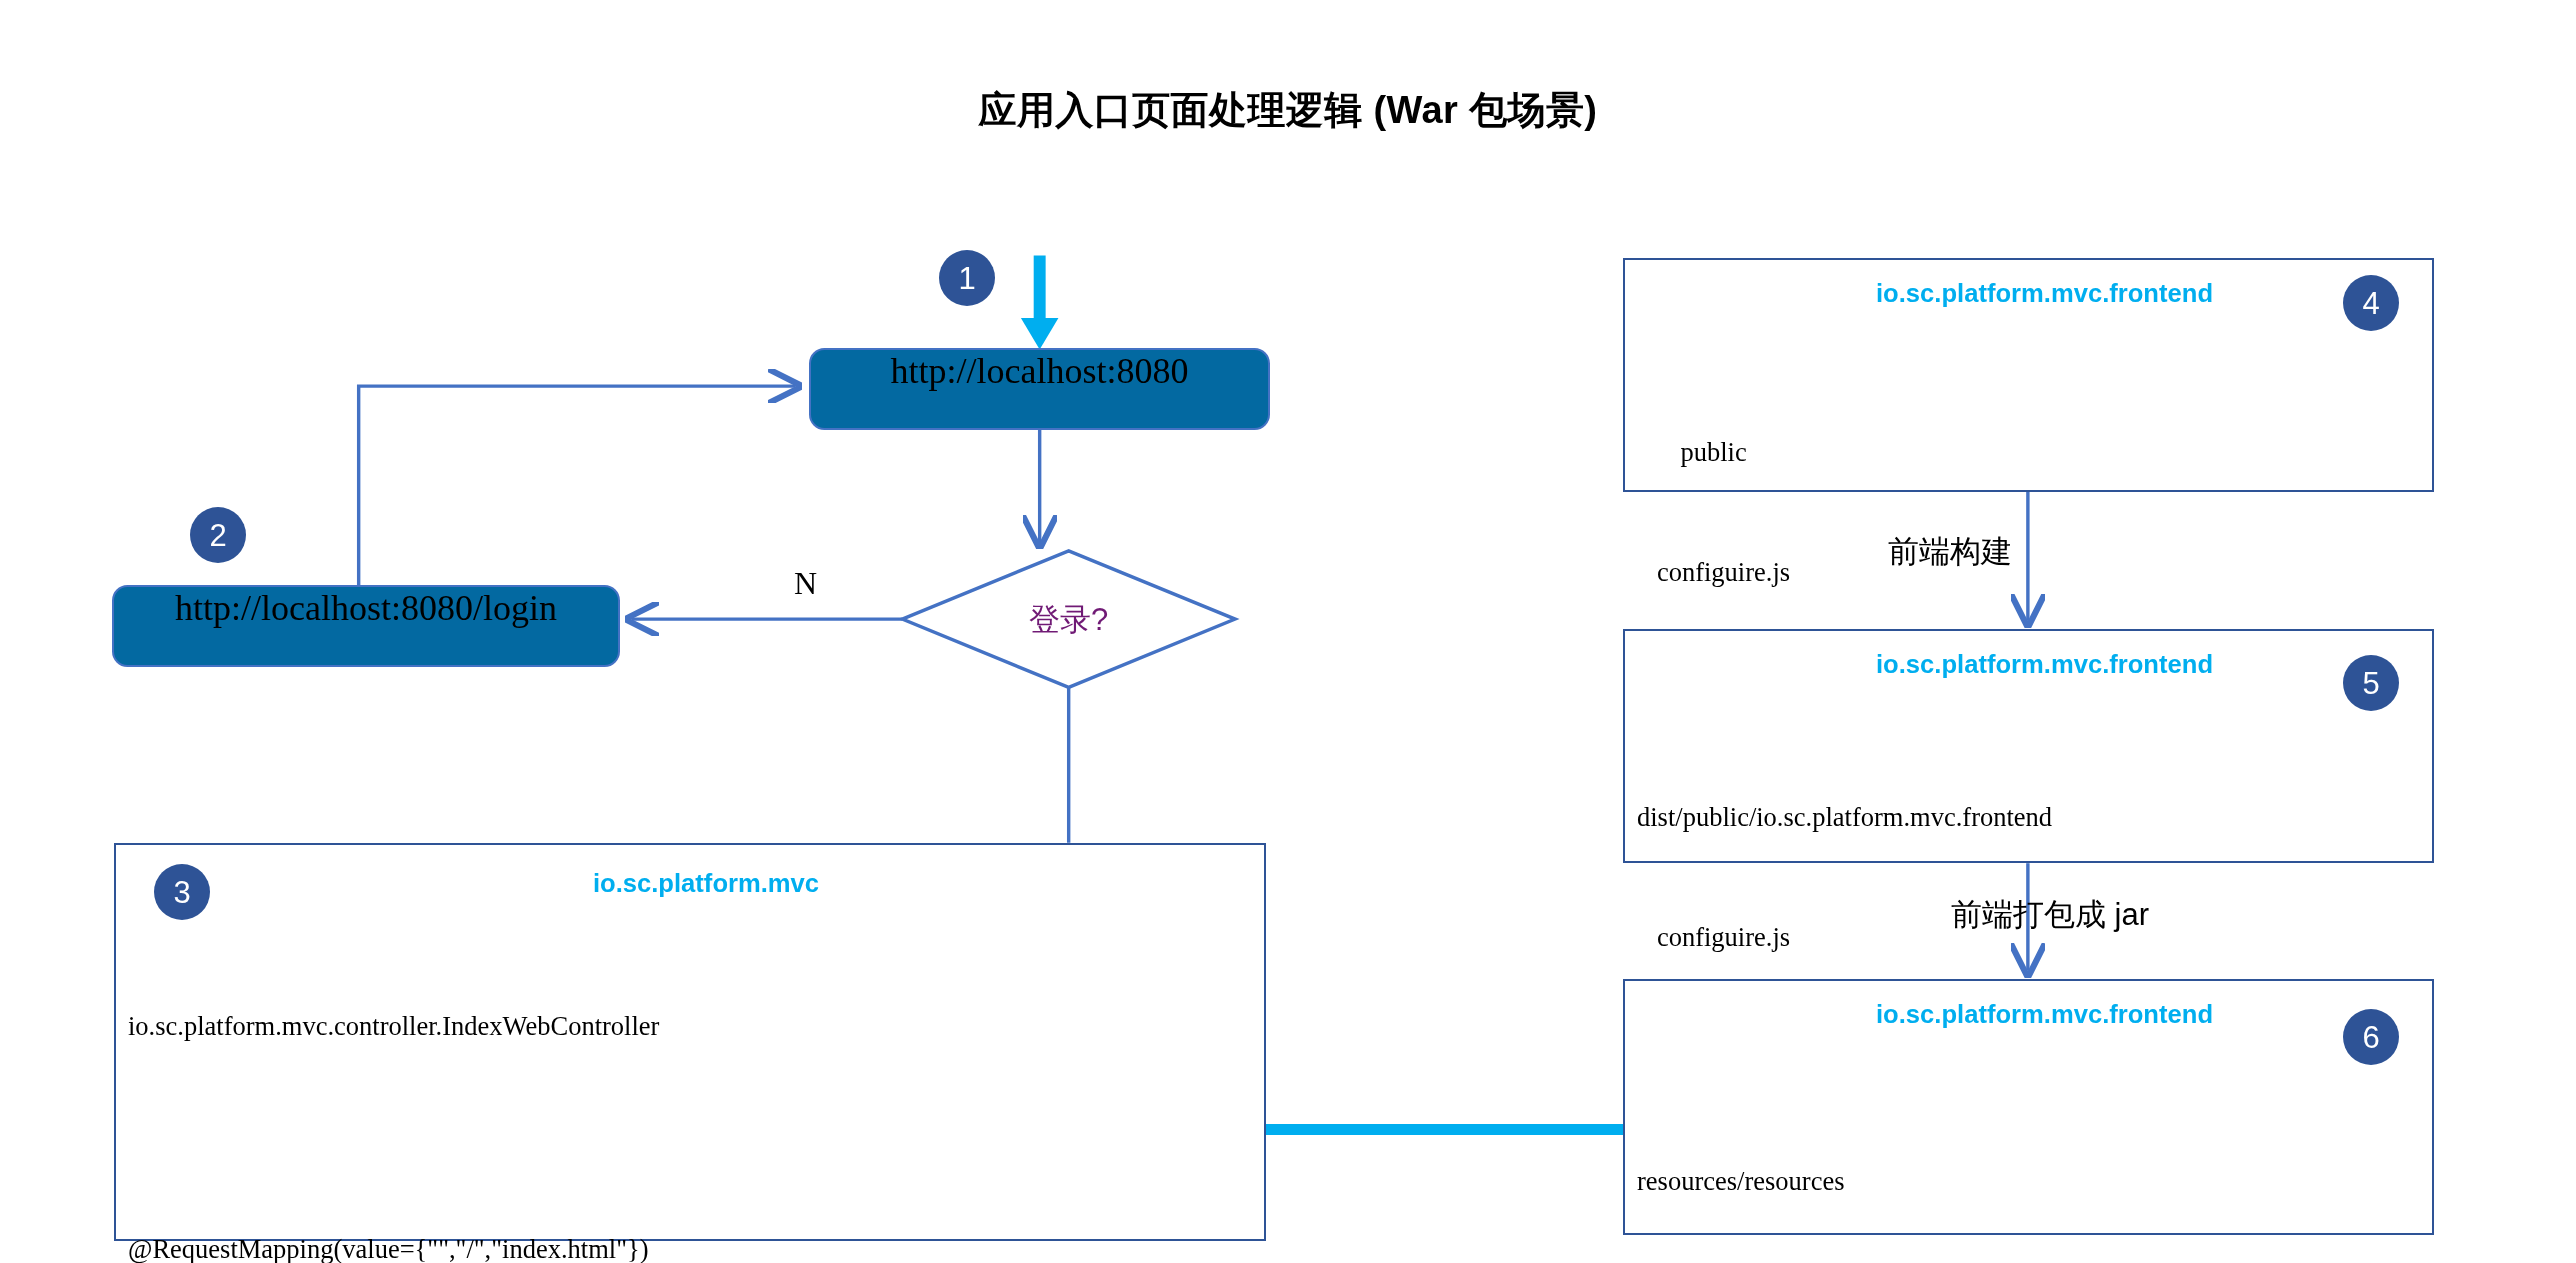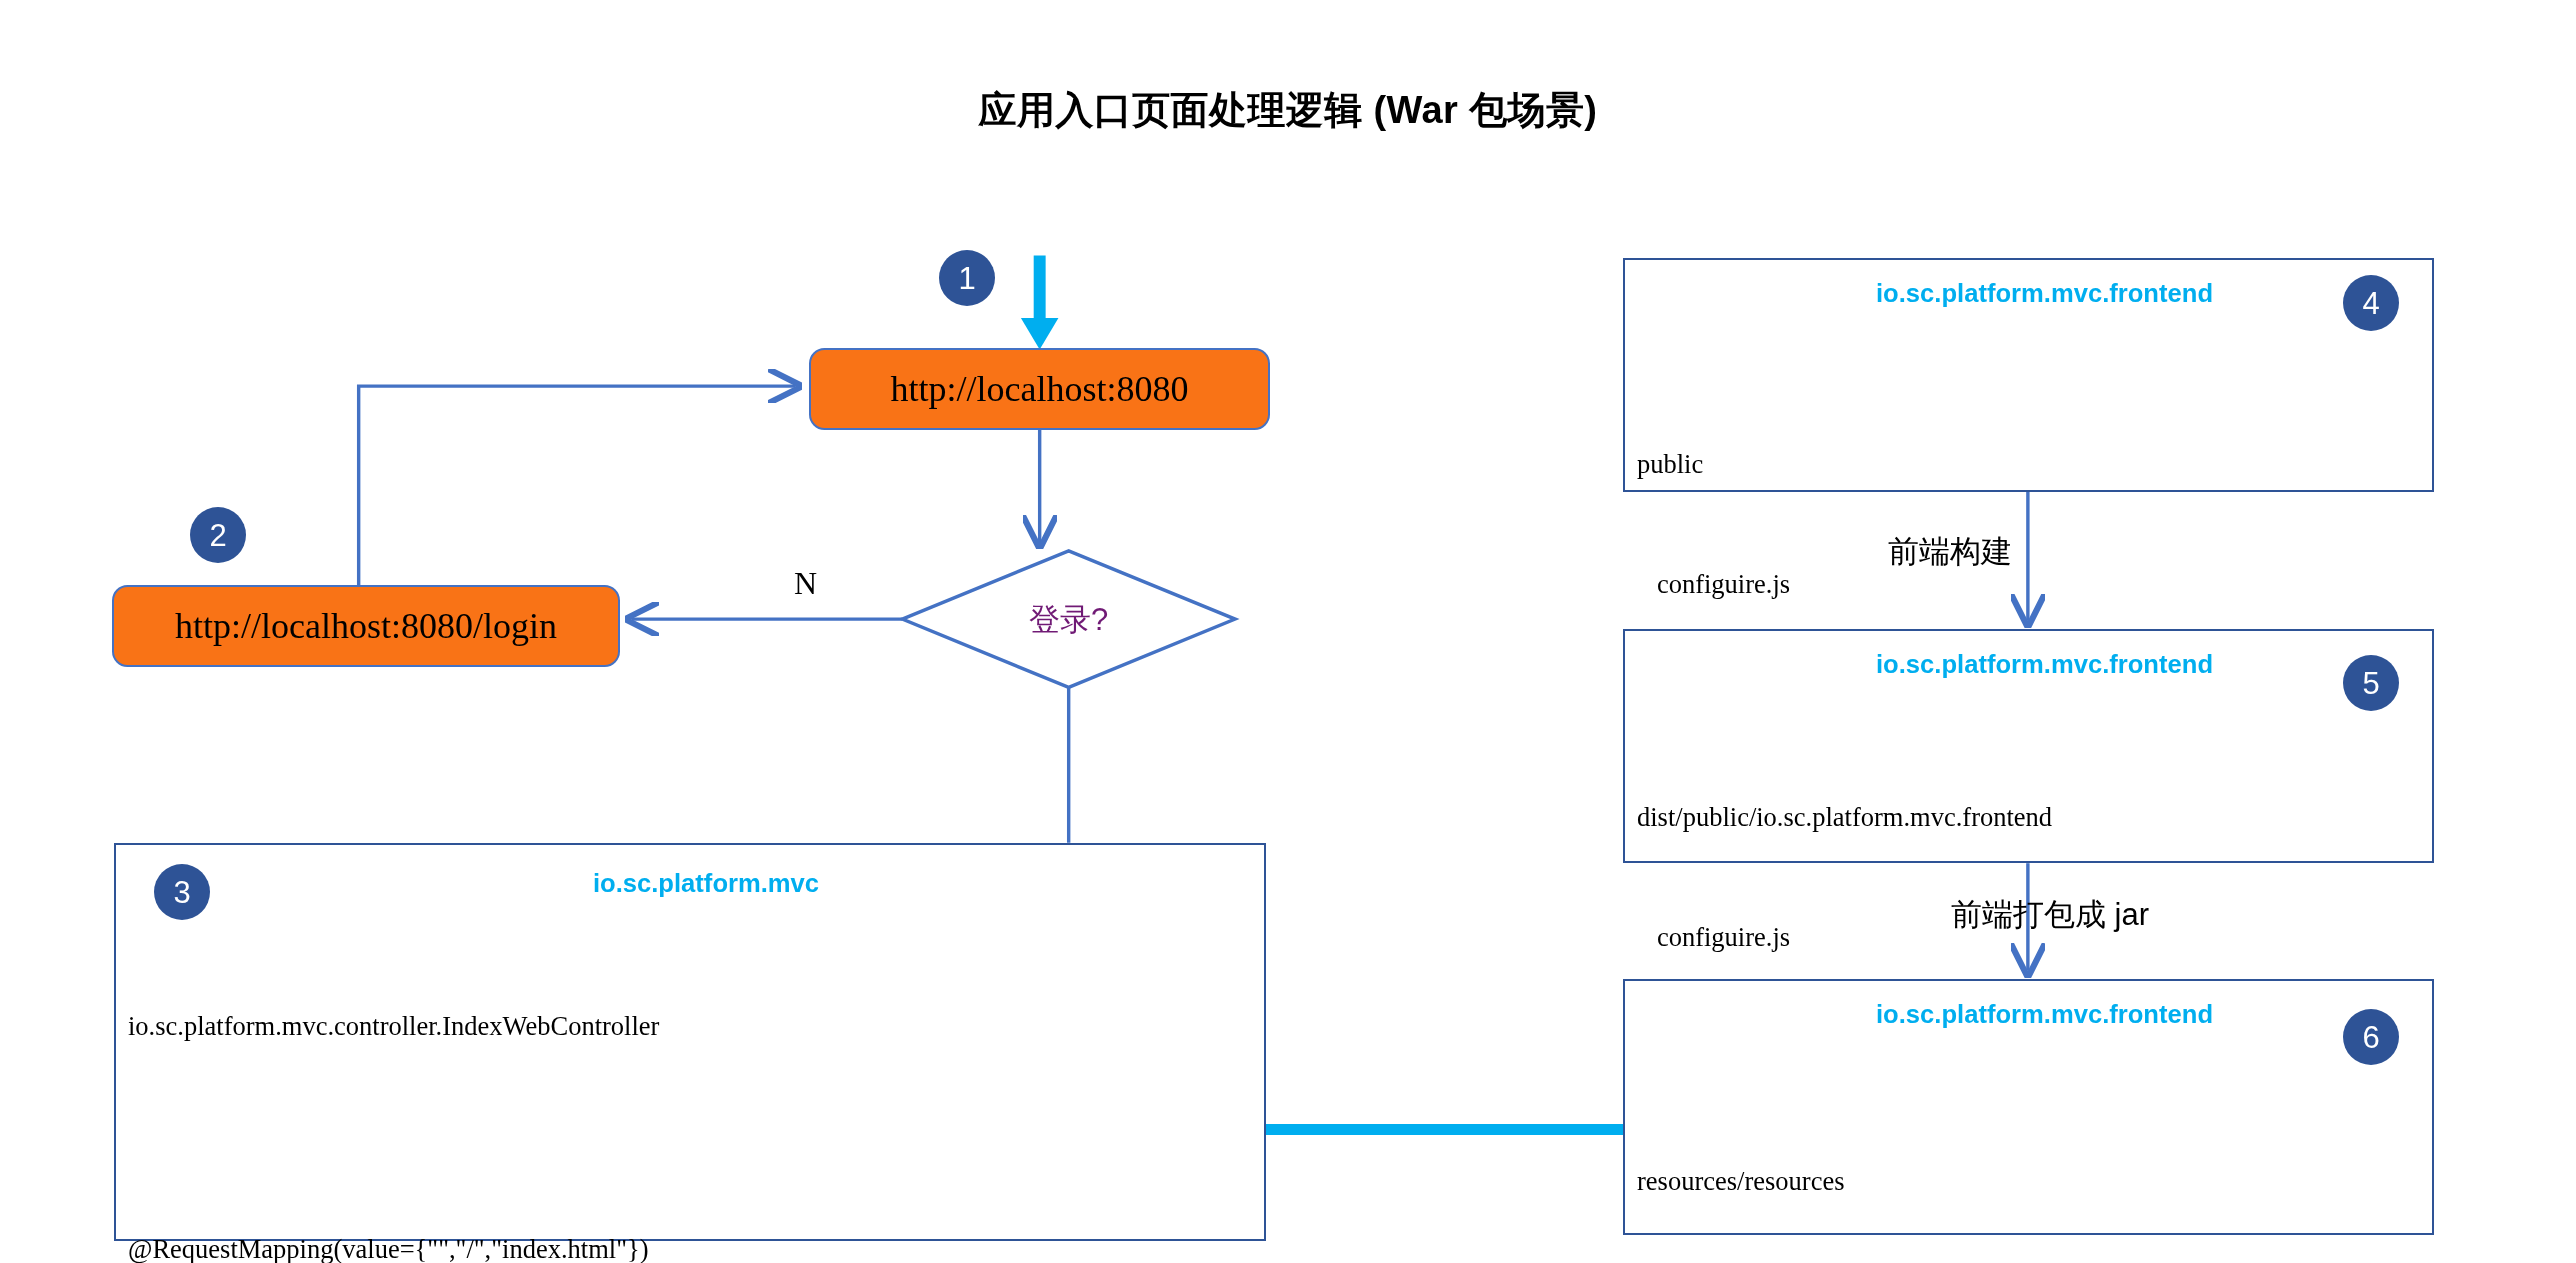--- a/index.html
+++ b/index.html
@@ -42,23 +42,23 @@
     color: #000000;
     letter-spacing: 0.4px;
   }
 
   
   .url-box {
     position: absolute;
     box-sizing: border-box;
     border: 2.6px solid #4472C4;
     border-radius: 15.4px;
-    background: #f97316;
+    background: #0369a1;
     display: flex;
-    align-items: center;
+    align-items: flex-start;
     justify-content: center;
     font-size: 36px;
     color: #000000;
     white-space: nowrap;
   }
   #box-localhost  { left: 809px;  top: 316px; width: 461px; height: 82px; }
   #box-login      { left: 112px;  top: 553px; width: 508px; height: 82px; }
 
   
   #decision-diamond {
@@ -152,21 +152,21 @@
   .code-line.blank { height: 22px; }
 
   .listing {
     position: absolute;
     left: 12px;
     font-size: 26.5px;
     line-height: 1.52;
     color: #000000;
     white-space: pre;
   }
-  #box-fe-src .listing  { top: 103px; }
+  #box-fe-src .listing  { top: 91px; text-align: center; }
   #box-fe-dist .listing { top: 85px; }
   #box-fe-res .listing  { top: 99px; }
   .listing .link { color: #1FA9E8; }
 
   
   .wire-label {
     position: absolute;
     font-size: 31px;
     color: #000000;
     font-family: "Liberation Sans", "DejaVu Sans", sans-serif;

